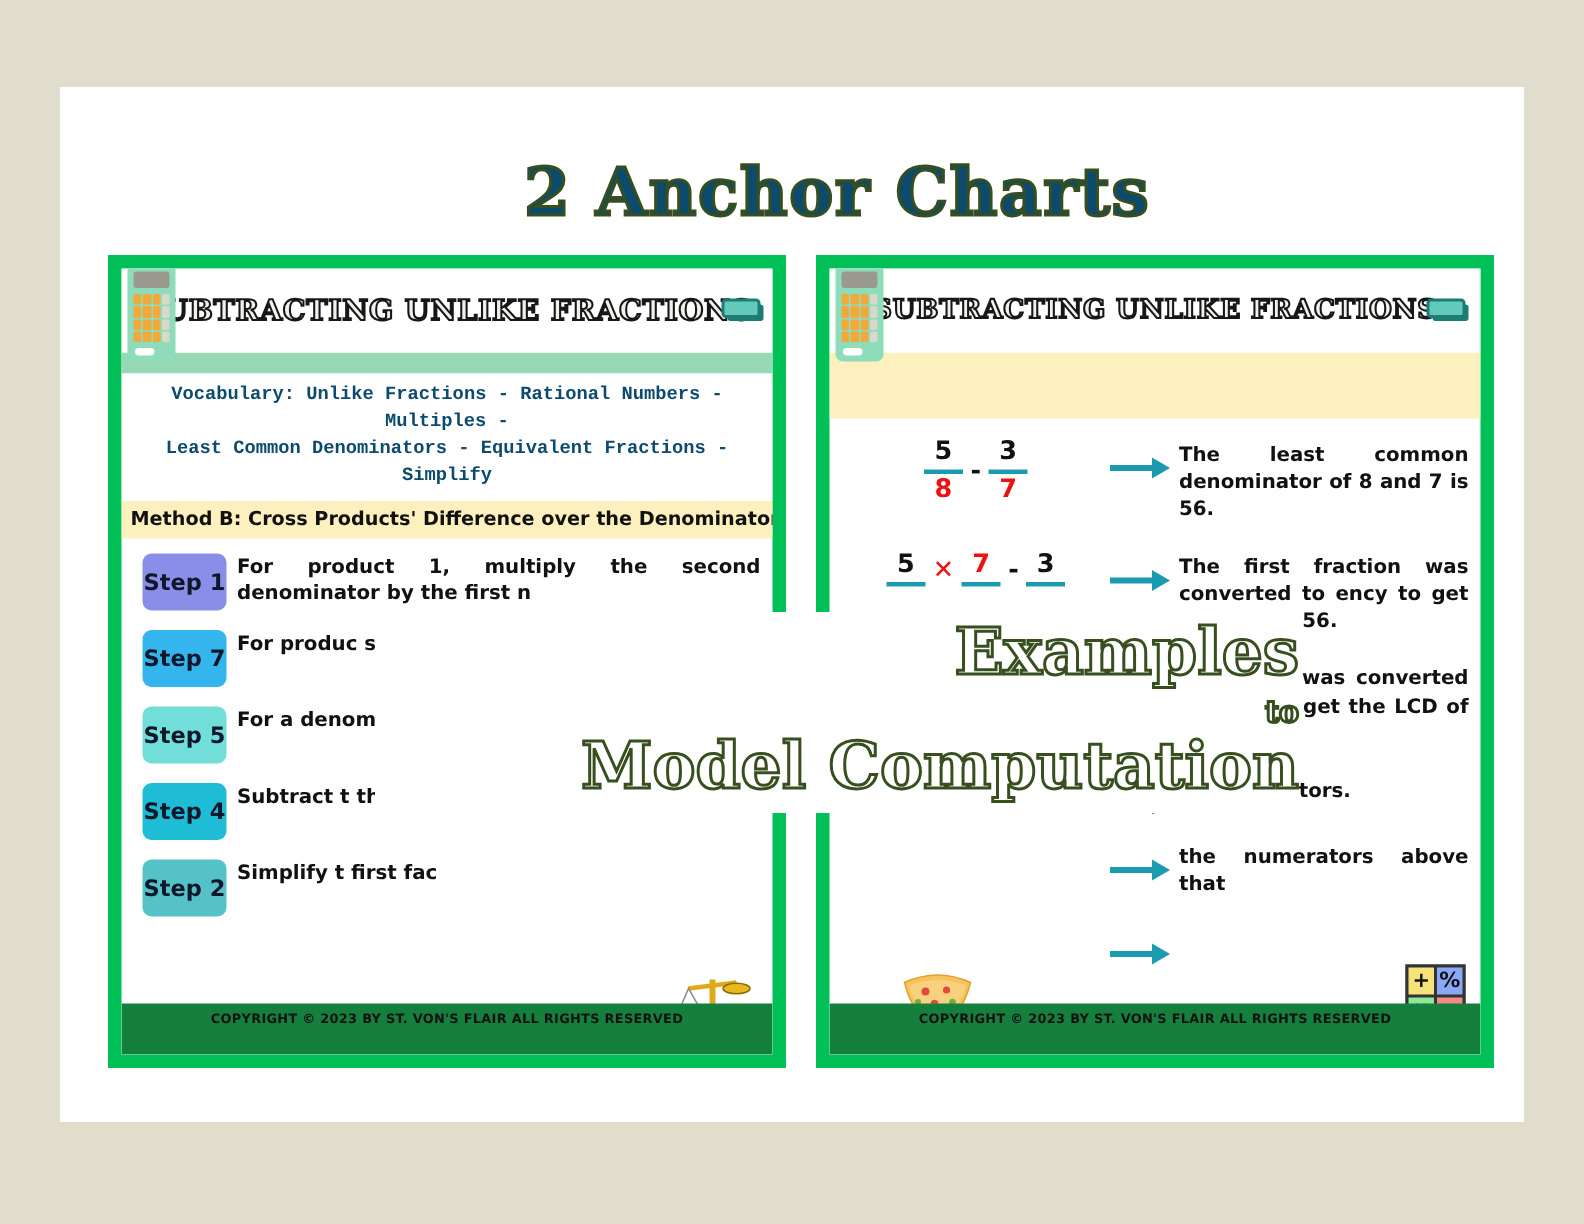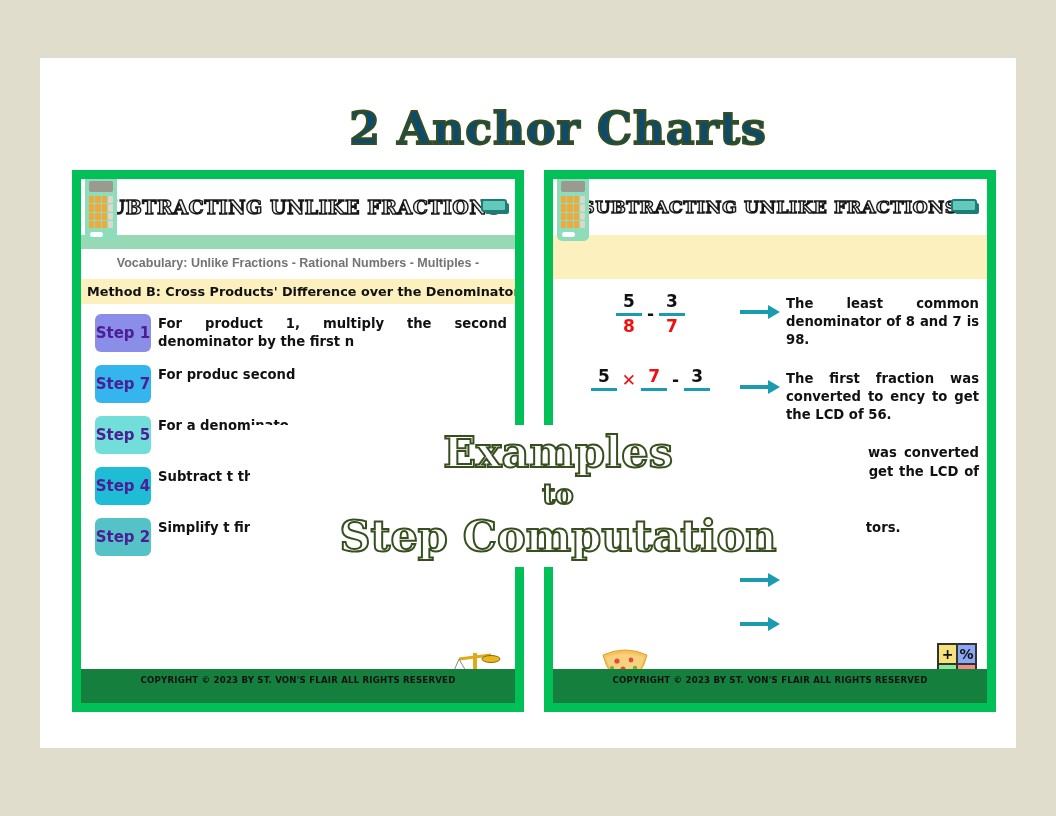--- a/index.html
+++ b/index.html
@@ -119,25 +119,25 @@
 
   
   .mint-band{
     height:14px;
     background:#96d9b4;
   }
   .vocab-band{
     background:#ffffff;
     padding:5px 12px 7px;
     text-align:center;
-    font-family:Liberation Sans, sans-serif;
+    font-family:Liberation Mono, monospace;
     font-size:12.5px;
     font-weight:600;
     line-height:1.45;
-    color:#737373;
+    color:#0c4a6e;
   }
   .method-band{
     background:#fbf0be;
     padding:5px 6px;
     text-align:center;
     font-family:"DejaVu Sans", sans-serif;
     font-size:12.8px;
     font-weight:700;
     color:#111111;
     white-space:nowrap;
@@ -157,21 +157,21 @@
   .step-badge{
     flex:0 0 auto;
     width:56px; height:38px;
     border-radius:6px;
     display:flex;
     align-items:center;
     justify-content:center;
     font-family:"DejaVu Sans", sans-serif;
     font-size:15px;
     font-weight:700;
-    color:#4c1d95;
+    color:#0f172a;
     margin-right:7px;
   }
   .step-text{
     flex:1;
     font-family:"DejaVu Sans", sans-serif;
     font-size:13.2px;
     font-weight:600;
     line-height:1.36;
     color:#111111;
     text-align:justify;
@@ -296,35 +296,35 @@
     justify-content:center;
     font-family:"DejaVu Sans", sans-serif;
     font-size:14px;
     font-weight:700;
     color:#111111;
   }
 
   
   #overlay{
     position:absolute;
-    left:210px; top:367px;
+    left:210px; top:350px;
     width:616px;
-    text-align:center;
+    text-align:right;
     pointer-events:none;
   }
   .overlay-line{
     font-family:"DejaVu Serif", serif;
     font-weight:700;
     color:#ffffff;
     -webkit-text-stroke:2px #374f1f;
     line-height:1.02;
     background:#ffffff;
   }
   #ov1{ font-size:43px; padding:6px 0 2px; }
-  #ov2{ font-size:28px; padding:4px 0; }
+  #ov2{ font-size:20px; padding:4px 0; }
   #ov3{ font-size:43px; padding:2px 0 8px; }
 </style>
 </head>
 <body>
 
 <div id="page-card">
 
   <div id="main-title">2 Anchor Charts</div>
 
   <div class="chart" id="chart-left">
@@ -354,20 +354,21 @@
           <div class="calc-tray"></div>
         </div>
         <div class="chart-title">SUBTRACTING UNLIKE FRACTIONS</div>
         <div class="eraser-icon"></div>
       </div>
 
       <div class="mint-band"></div>
 
       <div class="vocab-band">
         <div>Vocabulary: Unlike Fractions - Rational Numbers - Multiples -</div>
+        <div>Least Common Denominators - Equivalent Fractions - Simplify</div>
       </div>
 
       <div class="method-band">Method B: Cross Products' Difference over the Denominators' Product</div>
 
       <div class="steps">
         <div class="step-row">
           <div class="step-badge" style="background:#8a8ee8">Step 1</div>
           <div class="step-text">For product 1, multiply the second denominator by the first n</div>
         </div>
         <div class="step-row">
@@ -448,21 +449,21 @@
             <span class="frac">
               <span class="num">3</span>
               <span class="bar"></span>
               <span class="den">7</span>
             </span>
           </div>
           <div class="arrow">
               <i></i>
               <b></b>
             </div>
-          <div class="example-text">The least common denominator of 8 and 7 is 98.</div>
+          <div class="example-text">The least common denominator of 8 and 7 is 56.</div>
         </div>
 
         <div class="example-row">
           <div class="fraction-expr">
             <span class="frac">
               <span class="num">5</span>
               <span class="bar"></span>
             </span>
             <span class="op op-red">✕</span>
             <span class="frac">
@@ -499,20 +500,21 @@
             </div>
           <div class="example-text">he numerators.</div>
         </div>
 
         <div class="example-row">
           <div class="fraction-expr"></div>
           <div class="arrow">
               <i></i>
               <b></b>
             </div>
+          <div class="example-text">the numerators above that</div>
         </div>
 
         <div class="example-row">
           <div class="fraction-expr"></div>
           <div class="arrow">
               <i></i>
               <b></b>
             </div>
         </div>
 
@@ -537,16 +539,16 @@
 
       <div class="chart-footer">
         <div class="copyright">COPYRIGHT © 2023 BY ST. VON'S FLAIR  ALL RIGHTS RESERVED</div>
       </div>
     </div>
   </div>
 
   <div id="overlay">
     <div class="overlay-line" id="ov1">Examples</div>
     <div class="overlay-line" id="ov2">to</div>
-    <div class="overlay-line" id="ov3">Step Computation</div>
+    <div class="overlay-line" id="ov3">Model Computation</div>
   </div>
 
 </div>
 
 </body></html>

